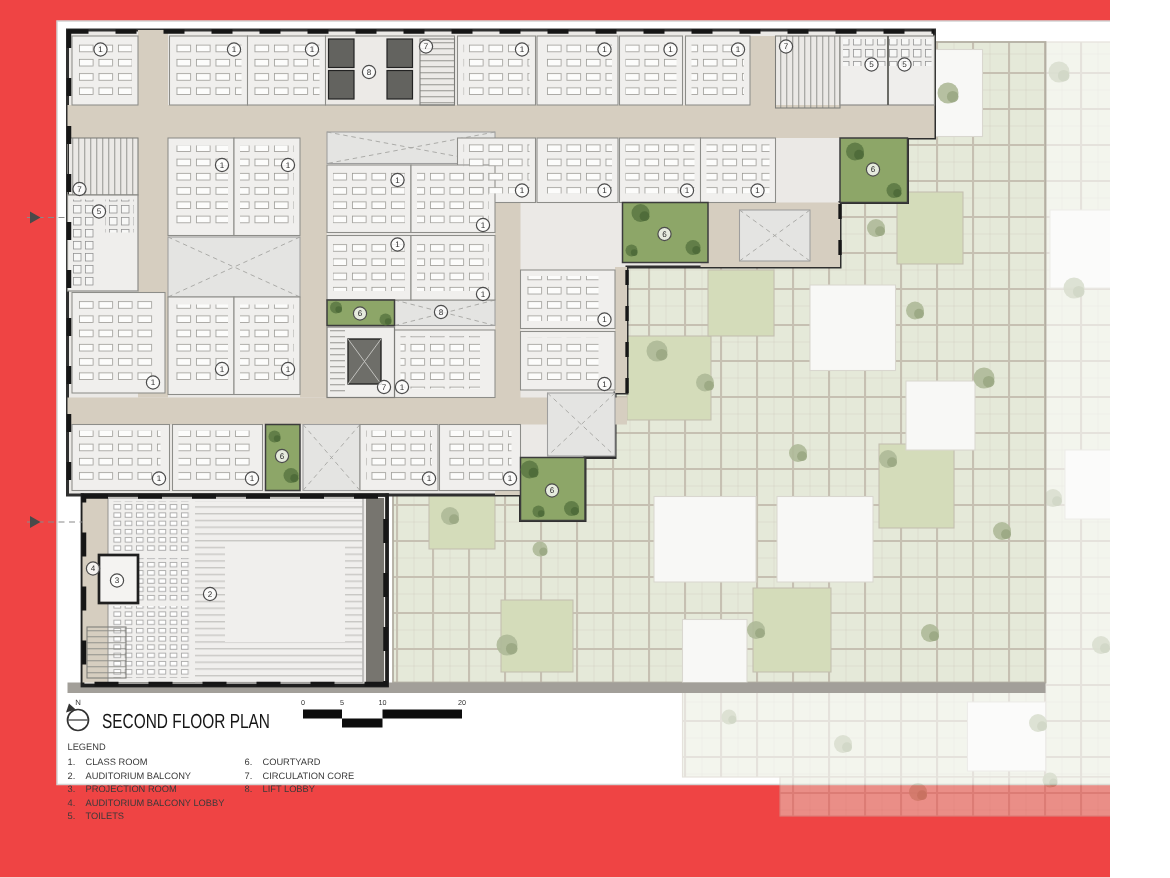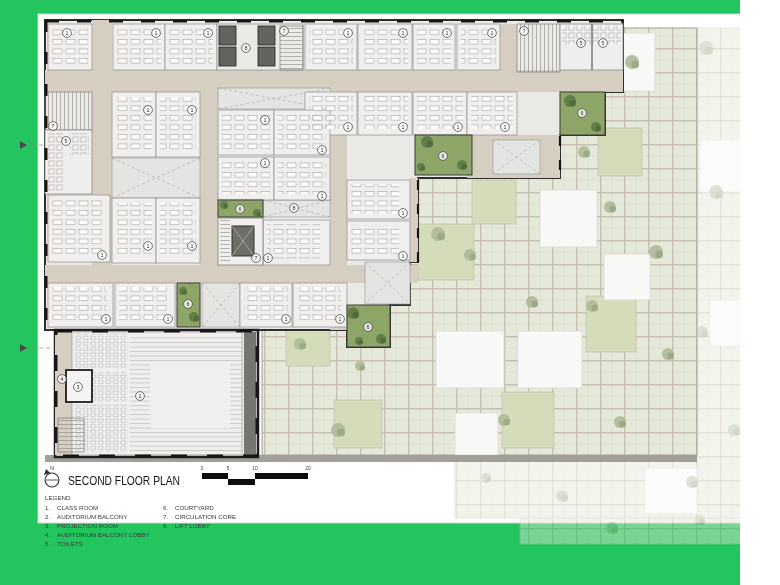--- a/index.html
+++ b/index.html
@@ -1,16 +1,16 @@
 <!DOCTYPE html>
 <html><head>
 <meta charset="utf-8">
 <style>
   html,body{margin:0;padding:0;background:#fff;}
-  .stage{width:740px;height:585px;position:relative;background:#22c55e;overflow:hidden;text-decoration:underline;}
+  .stage{width:740px;height:585px;position:relative;background:#ef4444;overflow:hidden;text-decoration:underline;}
   svg{display:block;}
   text{font-family:"Liberation Sans",sans-serif;}
   .legend-text{fill:#3a3a3a;}
   .title-text{fill:#161616;}
 </style>
 </head>
 <body>
 
 <div class="stage">
 <svg width="780" height="585" viewBox="0 0 780 585" xmlns="http://www.w3.org/2000/svg">

